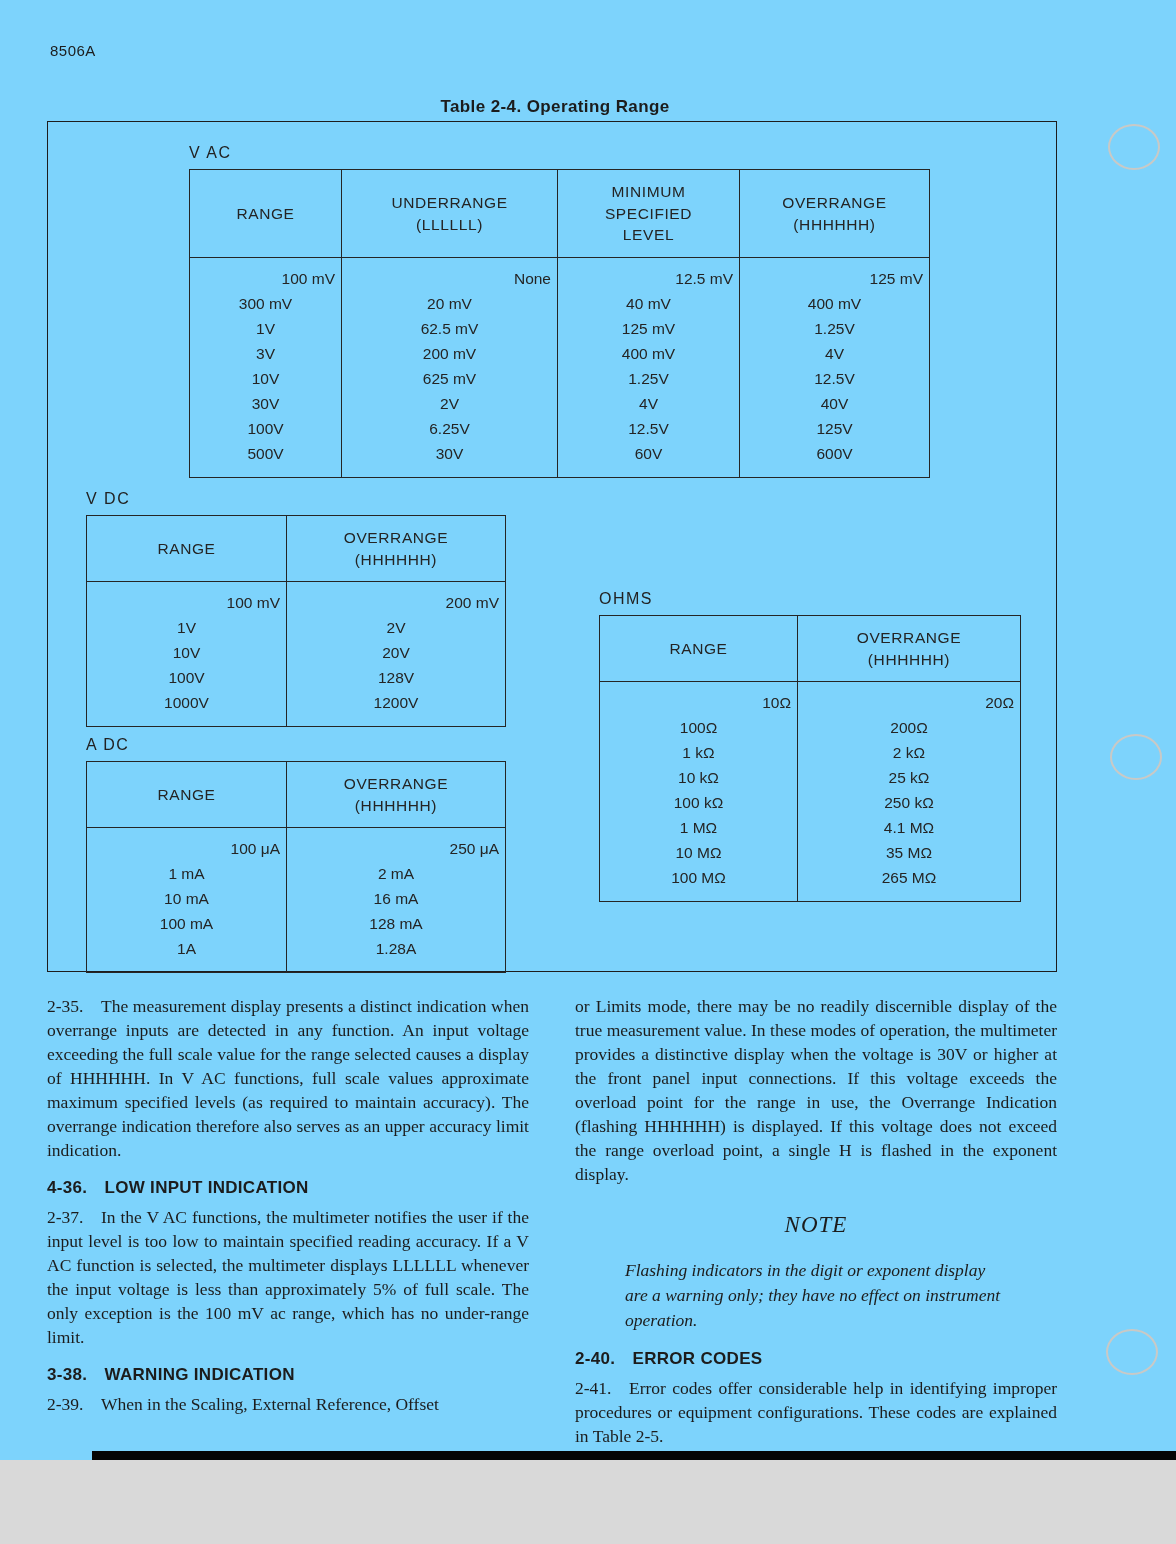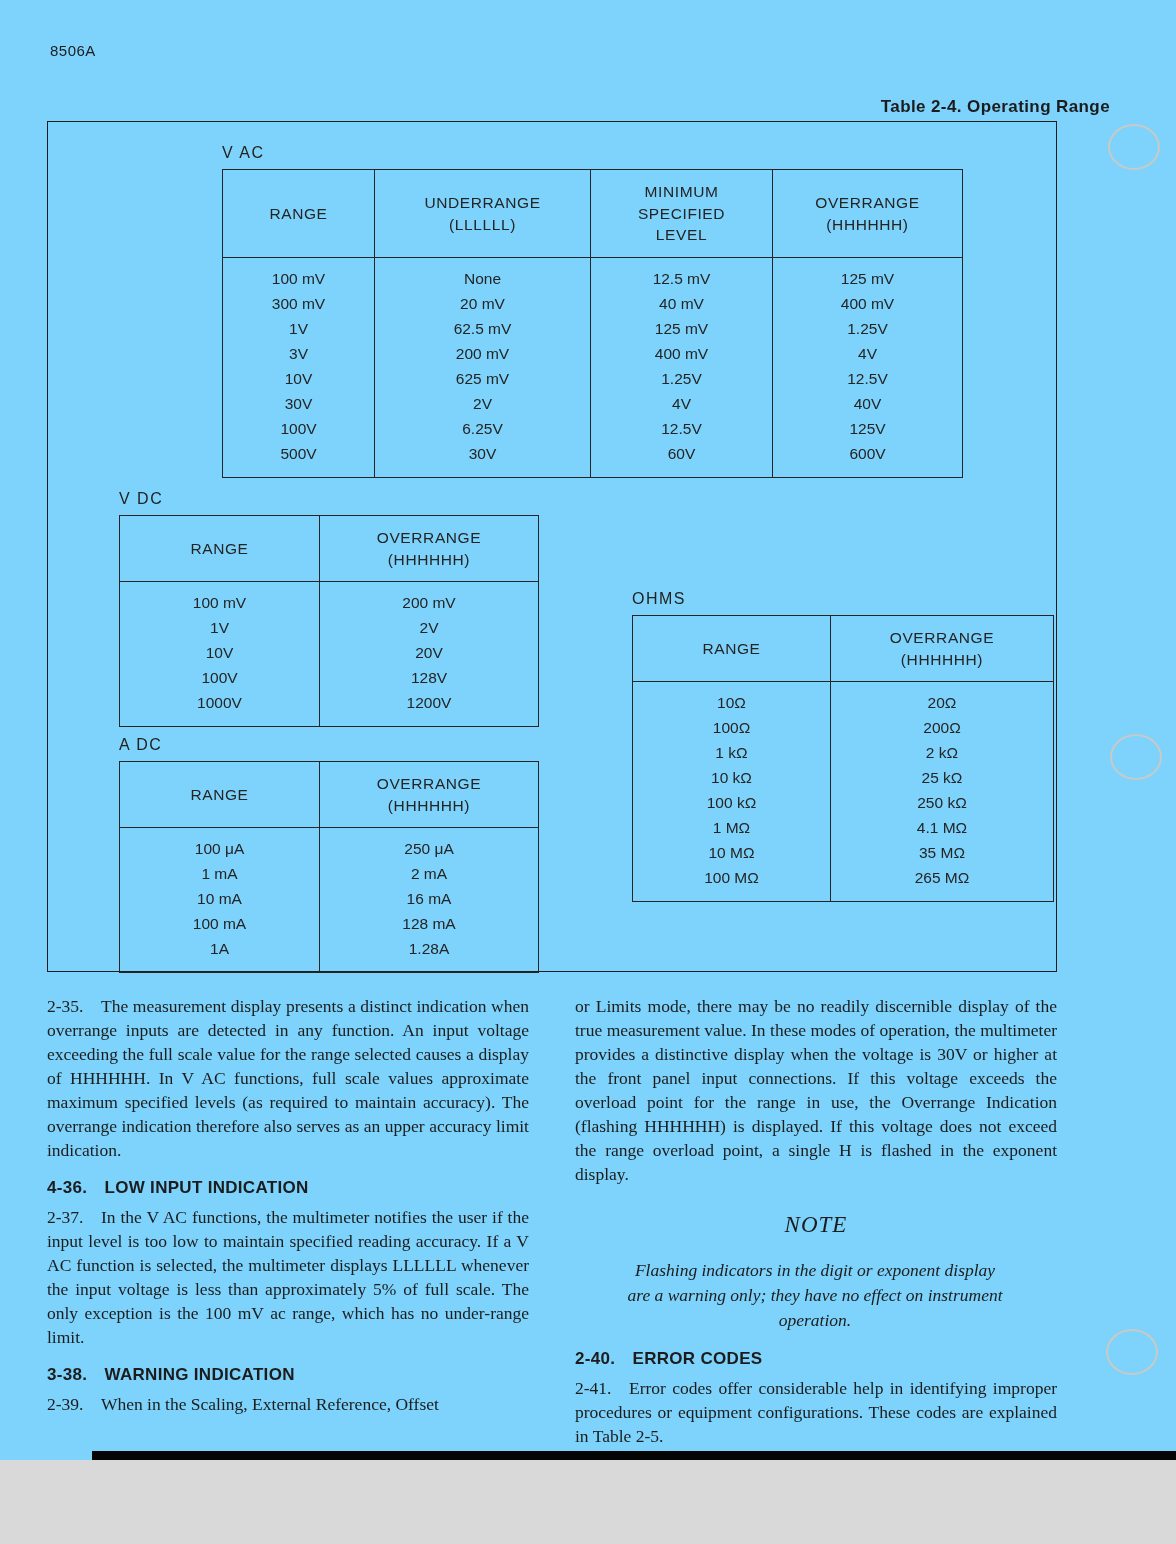--- a/index.html
+++ b/index.html
@@ -15,21 +15,21 @@
   }
 
   
   .model {
     position:absolute; left:50px; top:42px;
     font-family:"Liberation Sans", sans-serif;
     font-size:15px; letter-spacing:0.5px;
   }
   .table-title {
     position:absolute; left:0; top:97px; width:1110px;
-    text-align:right;
+    text-align:center;
     font-family:"Liberation Sans", sans-serif;
     font-weight:bold; font-size:17px; letter-spacing:0.4px;
   }
   .page-number {
     position:absolute; left:48px; top:1483px;
     font-family:"Liberation Sans", sans-serif;
     font-size:16px;
   }
   .bottom-bar {
     position:absolute; left:92px; right:0; bottom:0; height:9px;
@@ -43,21 +43,21 @@
   .hole-1 { left:1108px; top:124px; }
   .hole-2 { left:1110px; top:734px; }
   .hole-3 { left:1106px; top:1329px; }
 
   
   .outer-box {
     position:absolute; left:47px; top:121px;
     width:1010px; height:851px;
     border:1.5px solid #1d1d1d;
   }
-  .tbl-group { position:absolute;margin-left:33px; }
+  .tbl-group { position:absolute; }
   .grp-vac  { left:141px; top:22px; }
   .grp-vdc  { left:38px;  top:368px; }
   .grp-ohms { left:551px; top:468px; }
   .grp-adc  { left:38px;  top:614px; }
 
   .tbl-label {
     font-family:"Liberation Sans", sans-serif;
     font-size:16px; letter-spacing:1.5px;
     margin-bottom:7px; color:#222;
   }
@@ -73,21 +73,21 @@
   }
   table.rt th {
     font-weight:normal; font-size:15.5px;
     letter-spacing:0.6px; white-space:pre-line;
     line-height:1.4; padding:11px 6px;
     border-bottom:1.5px solid #252525;
     vertical-align:middle;
   }
   table.rt th + th, table.rt td + td { border-left:1.5px solid #252525; }
   table.rt td { font-size:15.5px; line-height:25px; padding:0 6px; }
-  table.rt tbody tr:first-child td { padding-top:8px; }
+  table.rt tbody tr:first-child td { padding-top:8px;text-align:right; }
   table.rt tbody tr:last-child td { padding-bottom:11px; }
 
   .vac-table { width:740px; }
   .vac-table th:nth-child(1) { width:152px; }
   .vac-table th:nth-child(2) { width:216px; }
   .vac-table th:nth-child(3) { width:182px; }
   .vac-table th:nth-child(4) { width:190px; }
 
   .vdc-table, .adc-table { width:420px; }
   .vdc-table th:nth-child(1), .adc-table th:nth-child(1) { width:200px; }
@@ -109,21 +109,21 @@
     font-family:"Liberation Sans", sans-serif;
     font-weight:bold; font-size:17px; letter-spacing:0.3px;
     margin:16px 0 7px;
   }
   .note-label {
     margin-top:26px; text-align:center;
     font-style:italic; font-size:23px; letter-spacing:1px;
   }
   p.note-text {
     margin-top:20px; padding:0 52px 0 50px;
-    font-style:italic; font-size:17.5px; line-height:25px;text-align:center;
+    font-style:italic; font-size:17.5px; line-height:25px;
   }
   .col-right h3.sec { }
 </style>
 </head>
 <body>
 
 <div class="page">
 
   <div class="model">8506A</div>
 

